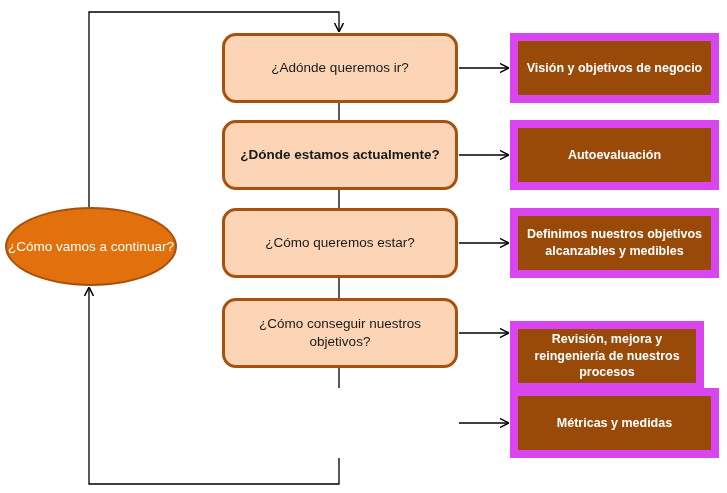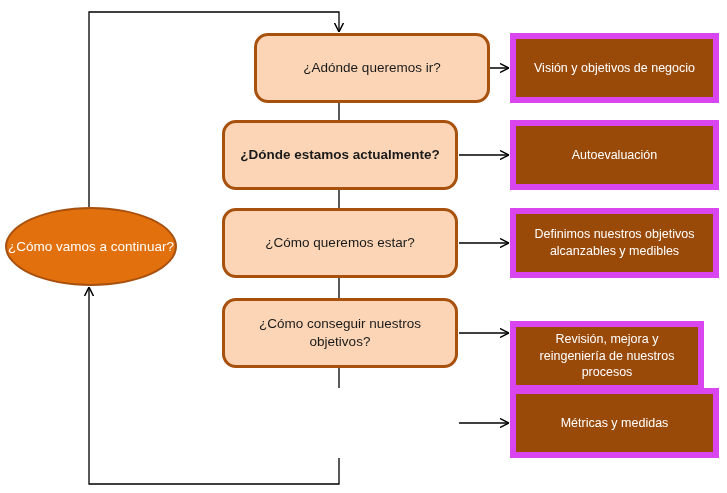--- a/index.html
+++ b/index.html
@@ -34,25 +34,26 @@
     background: #fbd5b5;
     border: 3px solid #a8500d;
     border-radius: 14px;
     color: #1a1a1a;
     font-size: 13.5px;
     line-height: 1.32;
     padding: 2px 10px;
   }
   .a-box {
     background: #994a09;
-    border: 6px solid #d946ef;
+    border: 8px solid #d946ef;
     color: #ffffff;
     font-size: 12.5px;
     line-height: 1.33;
     padding: 2px 8px;
+    font-weight: bold;
   }
   .start-ellipse {
     background: #e2700c;
     border: 2px solid #a8500d;
     border-radius: 50%;
     color: #ffffff;
     font-size: 13.5px;
     line-height: 1.32;
   }
   .label { display: block; }
@@ -82,21 +83,21 @@
     <path d="M 459 155 L 508 155" fill="none" stroke="#000000" stroke-width="1.3" marker-end="url(#arrow)"></path>
     <path d="M 459 243 L 508 243" fill="none" stroke="#000000" stroke-width="1.3" marker-end="url(#arrow)"></path>
     <path d="M 459 333 L 508 333" fill="none" stroke="#000000" stroke-width="1.3" marker-end="url(#arrow)"></path>
     <path d="M 459 423 L 508 423" fill="none" stroke="#000000" stroke-width="1.3" marker-end="url(#arrow)"></path>
   </svg>
 
   <div class="node start-ellipse" style="left:5px; top:207px; width:172px; height:79px;">
     <span class="label">¿Cómo vamos a continuar?</span>
   </div>
 
-  <div class="node q-box" style="left:222px; top:33px; width:236px; height:70px;margin-left:32px;">
+  <div class="node q-box" style="left:222px; top:33px; width:236px; height:70px;">
     <span class="label">¿Adónde queremos ir?</span>
   </div>
   <div class="node q-box" style="left:222px; top:120px; width:236px; height:70px;font-weight:bold;">
     <span class="label">¿Dónde estamos actualmente?</span>
   </div>
   <div class="node q-box" style="left:222px; top:208px; width:236px; height:70px;">
     <span class="label">¿Cómo queremos estar?</span>
   </div>
   <div class="node q-box" style="left:222px; top:298px; width:236px; height:70px;">
     <span class="label">¿Cómo conseguir nuestros objetivos?</span>

